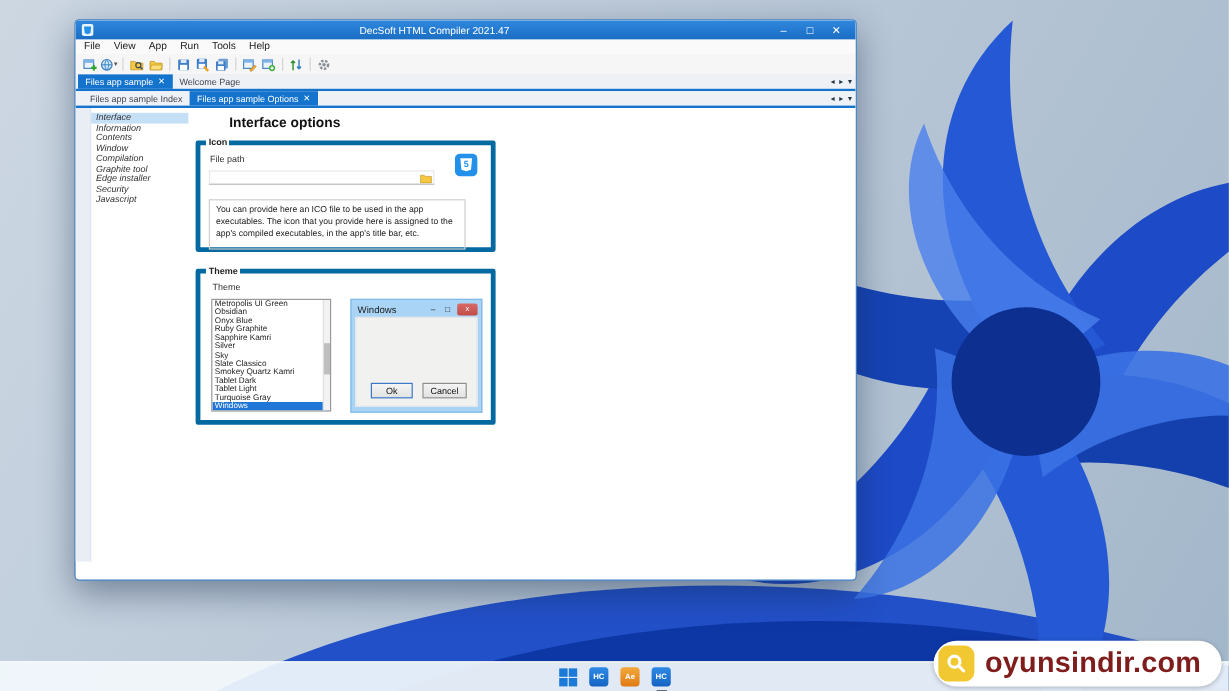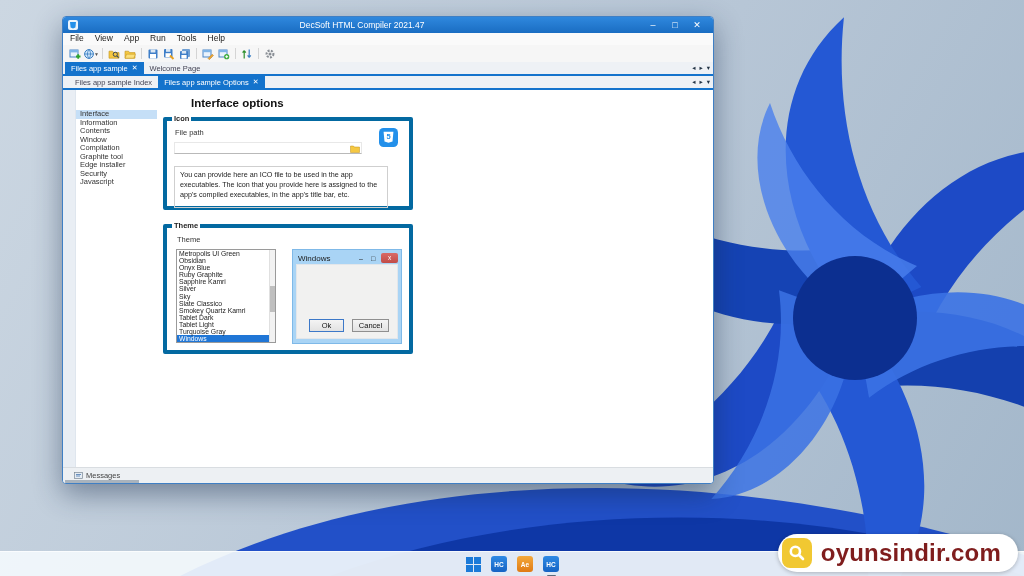--- a/index.html
+++ b/index.html
@@ -44,21 +44,21 @@
   }
   .tabrow.r1{top:45px;padding-left:2px;}
   .tabrow.r2{top:59px;padding-left:6px;}
   .tab{display:flex;align-items:center;gap:4px;padding:0 6px;font-size:7.5px;color:#445;white-space:nowrap;}
   .tab.active{background:#1473cc;color:#fff;}
   .tab .x{font-size:7px;}
   .tabnav{position:absolute;right:3px;top:0;height:12px;display:flex;align-items:center;gap:4px;font-size:6.5px;color:#234;}
 
   .content{position:absolute;left:0;top:73px;right:0;bottom:15px;background:#fff;display:flex;}
   .left-strip{width:12px;background:#e9eef4;border-right:1px solid #dfe6ee;flex:none;}
-  .sidebar{width:81px;flex:none;padding-top:20px;}
+  .sidebar{width:81px;flex:none;padding-top:4px;font-style:italic;}
   .side-item{font-size:7.5px;line-height:8.5px;padding:0 4px;color:#333;white-space:nowrap;}
   .side-item.selected{background:#c5dff7;}
   .main{flex:1;position:relative;}
   .heading{position:absolute;left:34px;top:7px;font-size:11.5px;font-weight:600;color:#111;}
 
   fieldset{position:absolute;margin:0;padding:0;border:4px solid #0369a1;border-radius:2px;background:#fff;}
   fieldset legend{font-size:7.5px;font-weight:700;color:#222;margin-left:5px;padding:0 2px;}
   .fs-icon{left:6px;top:24px;width:242px;height:88px;}
   .fs-theme{left:6px;top:131px;width:242px;height:125px;}
   .sm-label{position:absolute;font-size:7.5px;color:#333;}
@@ -350,28 +350,20 @@
           </div>
           <div class="pv-body">
             <span class="pv-btn pv-ok">Ok</span>
             <span class="pv-btn pv-cancel">Cancel</span>
           </div>
         </div>
       </fieldset>
     </div>
   </div>
 
-  <div class="statusbar">
-    <svg width="9" height="8">
-      <rect x="0.5" y="0.5" width="8" height="6" fill="#e5ecf3" stroke="#7a8895" stroke-width=".7"></rect>
-      <path d="M2 2.5h5M2 4h4" stroke="#4a78b0" stroke-width=".8"></path>
-    </svg>
-    <span>Messages</span>
-    <div class="msg-underline"></div>
-  </div>
 </div>
 
 <div class="taskbar">
   <div class="tb-icon">
     <div class="win-logo">
       <div></div>
         <div></div>
         <div></div>
         <div></div>
     </div>

